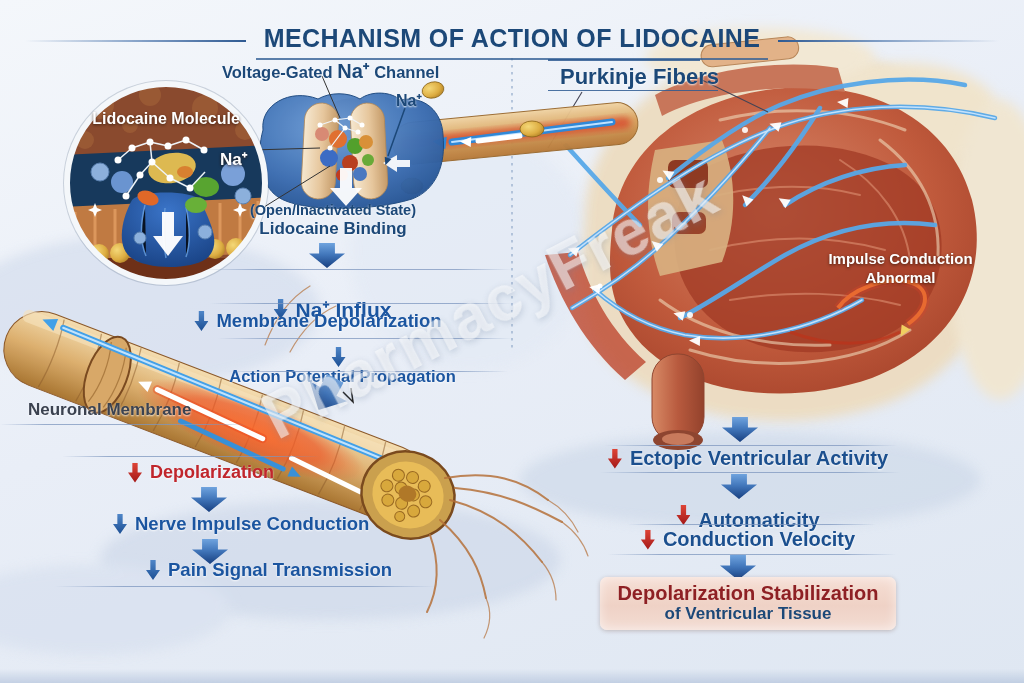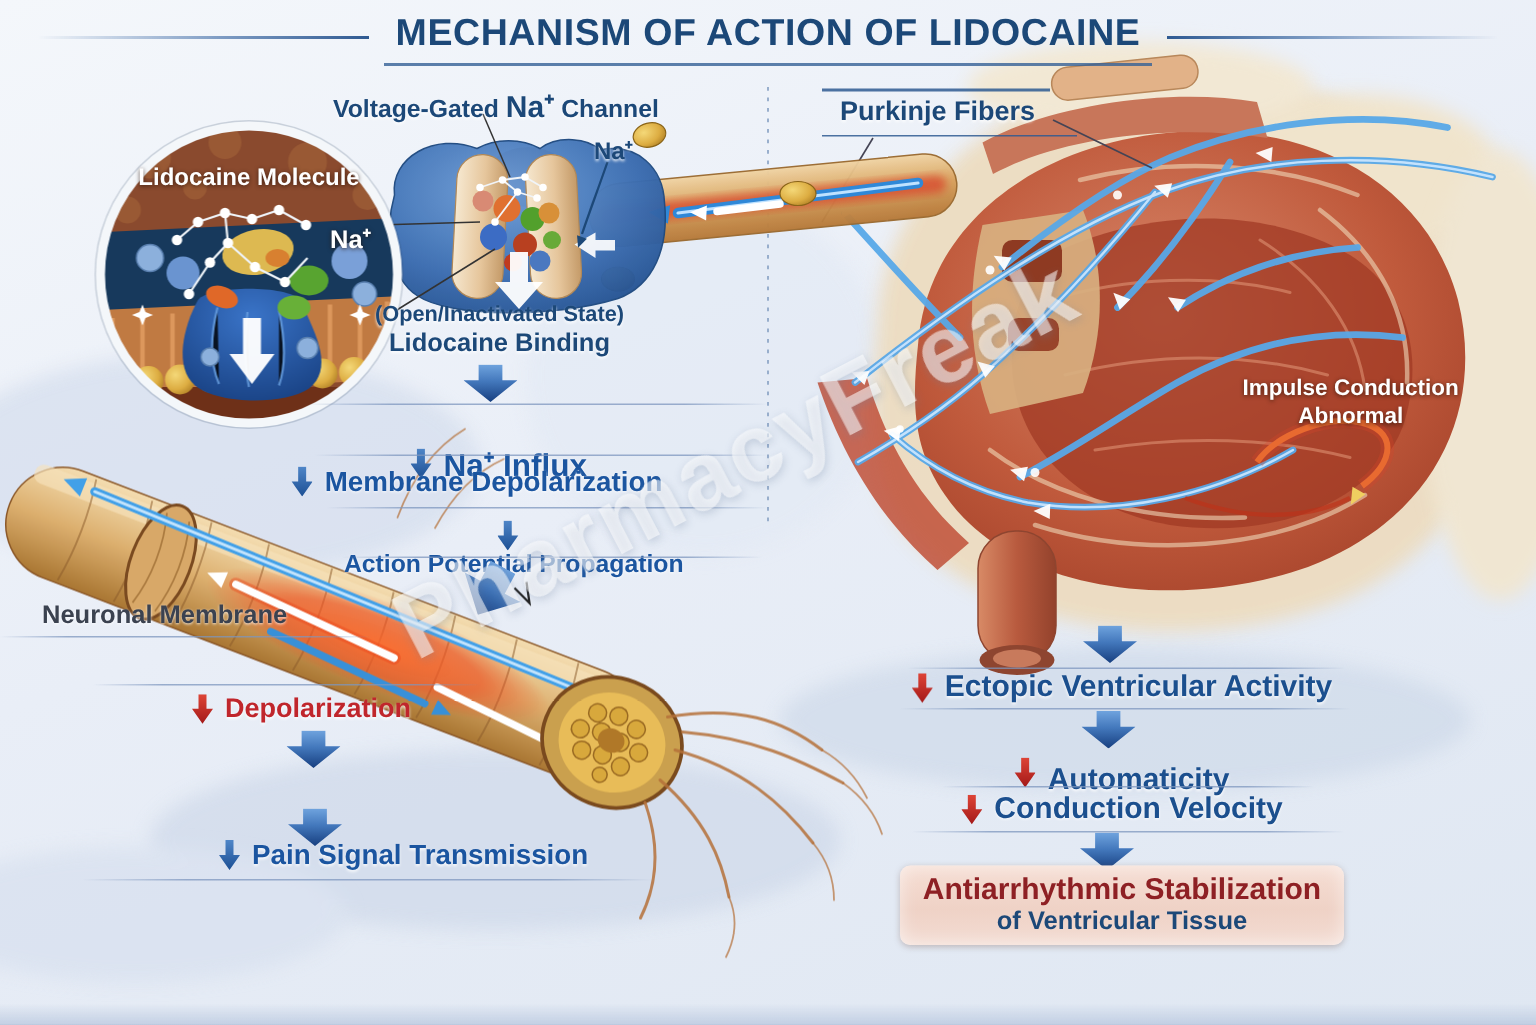--- a/index.html
+++ b/index.html
@@ -4,21 +4,21 @@
 <style>
   html,body{margin:0;padding:0;background:#cfd9e8;}
   #canvas{
     position:relative;width:1024px;height:683px;overflow:hidden;
     font-family:"Liberation Sans",sans-serif;
     background:linear-gradient(160deg,#f4f7fb 0%,#e9eef7 45%,#dfe7f2 100%);
   }
   svg.scene{position:absolute;left:0;top:0;}
 
   
-  .title-row{position:absolute;left:0;right:0;top:6px;display:flex;align-items:center;padding:0 25px;gap:10px;justify-content:flex-end;}
+  .title-row{position:absolute;left:0;right:0;top:22px;display:flex;align-items:center;padding:0 25px;gap:10px;}
   .title-rule{flex:1;height:2px;background:linear-gradient(to right,rgba(126,156,196,0),#7e9cc4 55%,#2f5a92);}
   .title-rule.right{background:linear-gradient(to left,rgba(126,156,196,0),#7e9cc4 55%,#2f5a92);}
   h1.title{
     margin:0;font-size:25px;font-weight:bold;color:#1c4878;letter-spacing:.4px;
     border-bottom:2px solid rgba(52,96,150,.8);padding:2px 8px 5px;white-space:nowrap;
   }
 
   
   .lbl{position:absolute;font-weight:bold;color:#1c4878;white-space:nowrap;
        text-shadow:0 1px 2px rgba(255,255,255,.85);}
@@ -500,31 +500,35 @@
   <div class="sep" style="top:424px;left:0px;width:248px;"></div>
 
   <div class="sep" style="top:456px;left:62px;width:258px;"></div>
   <div class="step-row" style="left:128px;top:462px;text-align:right;">
     <span class="mini-arrow red"></span>
     <span class="step-text red" style="font-size:18px;">Depolarization</span>
   </div>
 
   <div class="flow-arrow" style="left:191px;top:487px;"></div>
 
+  <div class="step-row" style="left:113px;top:513px;">
+    <span class="mini-arrow"></span>
+    <span class="step-text" style="font-size:18.5px;">Nerve Impulse Conduction</span>
+  </div>
 
   <div class="flow-arrow" style="left:192px;top:539px;"></div>
 
   <div class="step-row" style="left:146px;top:559px;">
     <span class="mini-arrow"></span>
     <span class="step-text" style="font-size:18.5px;">Pain Signal Transmission</span>
   </div>
   <div class="sep" style="top:586px;left:55px;width:380px;"></div>
 
   <div class="thin-rule" style="top:59px;left:548px;width:152px;"></div>
-  <div class="lbl" style="left:560px;top:64px;font-size:18px;">Purkinje Fibers</div>
+  <div class="lbl" style="left:560px;top:64px;font-size:22px;">Purkinje Fibers</div>
   <div class="thin-rule" style="top:90px;left:548px;width:170px;height:1px;"></div>
 
   <div class="lbl white-lbl center" style="left:818px;top:250px;width:165px;font-size:15px;line-height:1.25;">
     <div>Impulse Conduction</div>
     <div>Abnormal</div>
   </div>
 
   <div class="flow-arrow" style="left:722px;top:417px;"></div>
 
   <div class="sep" style="top:445px;left:605px;width:292px;"></div>
@@ -544,20 +548,20 @@
 
   <div class="step-row" style="left:598px;top:528px;width:300px;">
     <span class="mini-arrow red"></span>
     <span class="step-text navy" style="font-size:20px;">Conduction Velocity</span>
   </div>
   <div class="sep" style="top:554px;left:608px;width:288px;"></div>
 
   <div class="flow-arrow" style="left:720px;top:555px;"></div>
 
   <div class="outcome">
-    <div class="l1">Antiarrhythmic Stabilization</div>
+    <div class="l1">Depolarization Stabilization</div>
     <div class="l2">of Ventricular Tissue</div>
   </div>
 
   <div class="watermark">PharmacyFreak</div>
 
   <div class="bottom-fade"></div>
 </div>
 
 </body></html>

